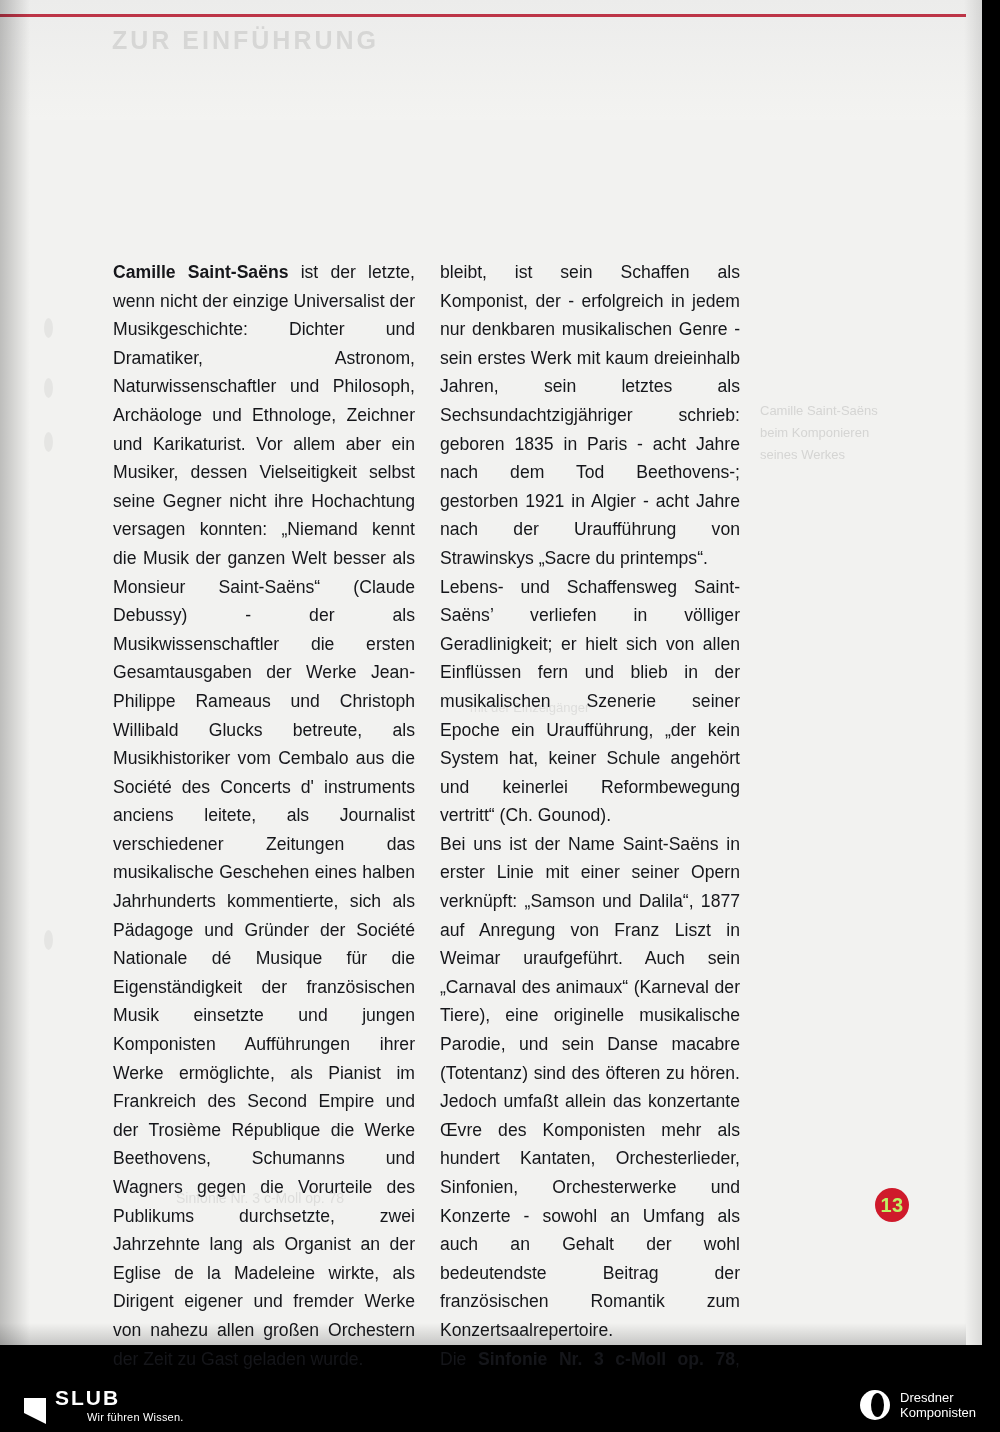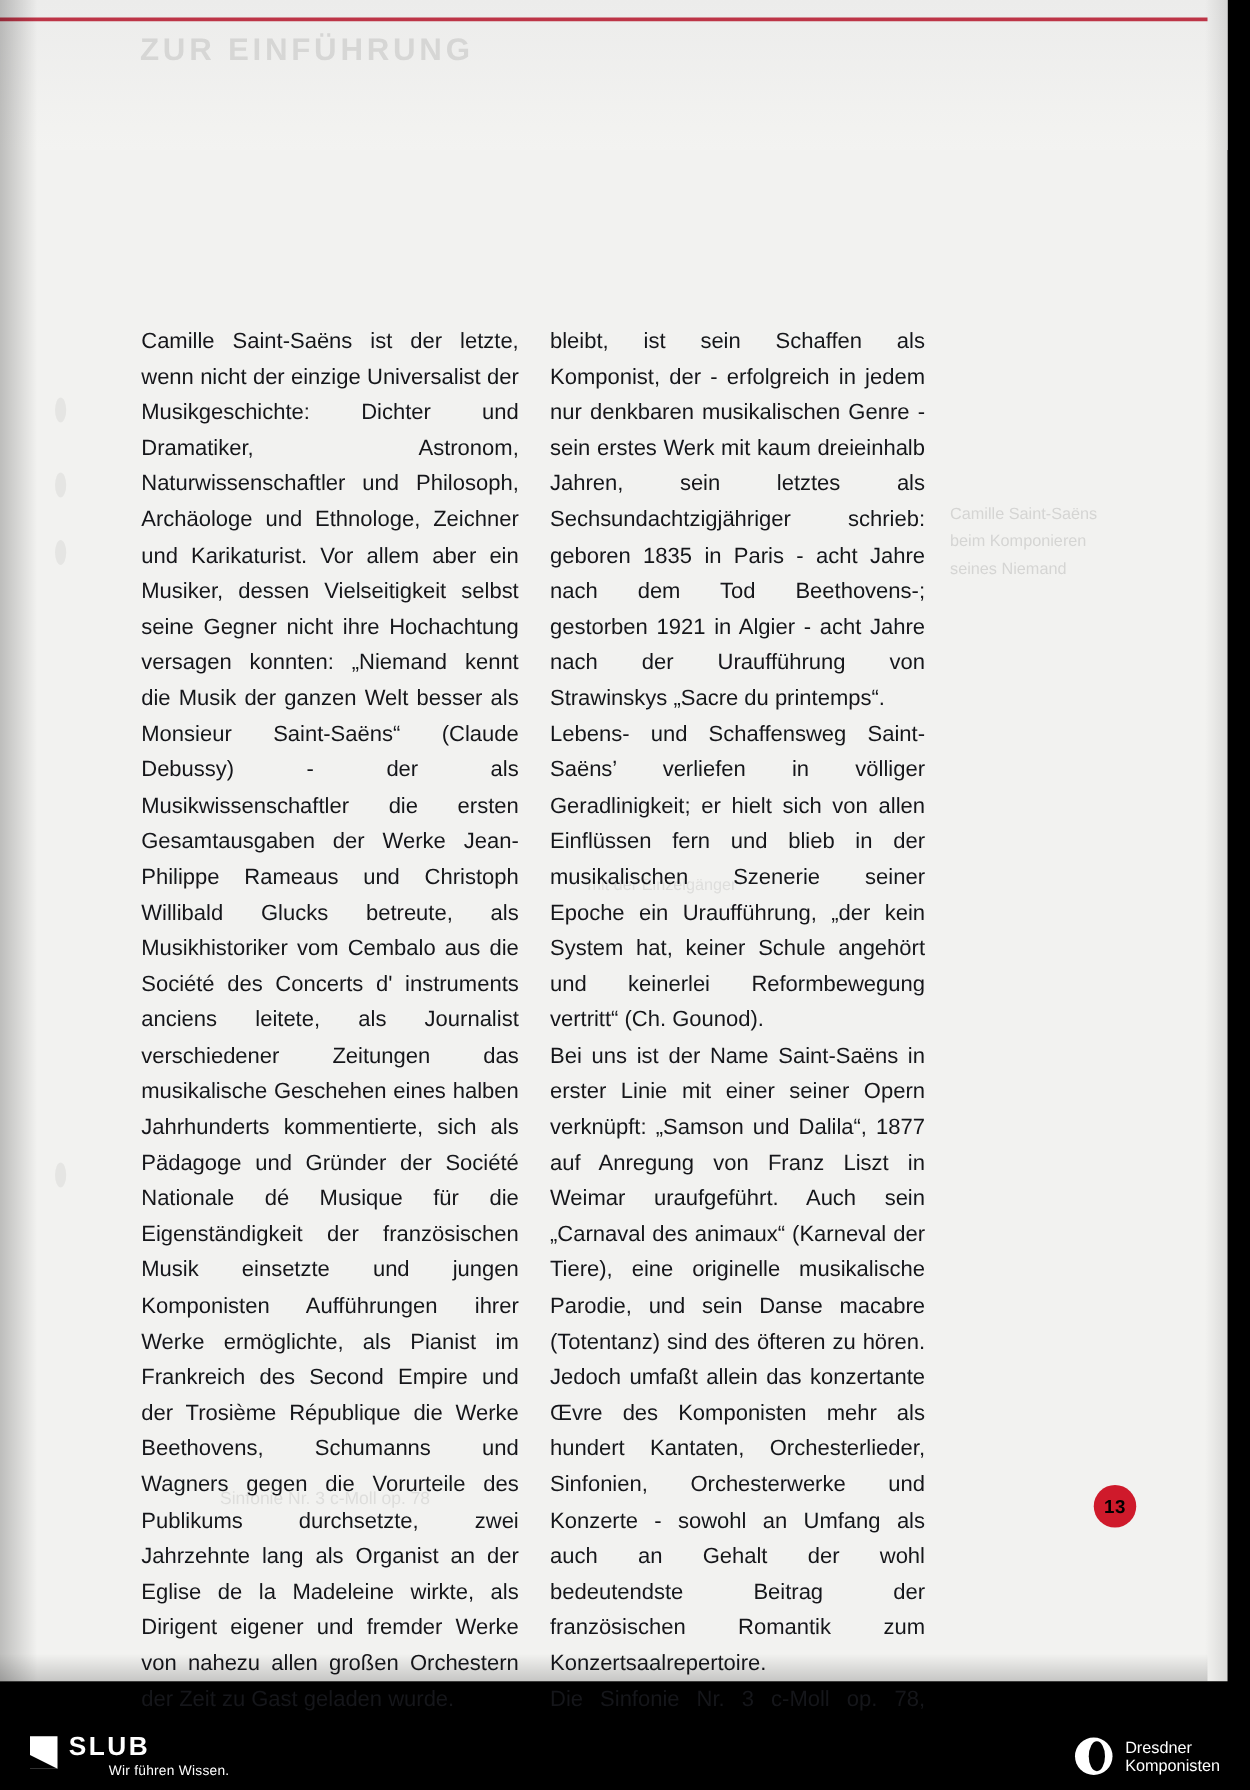--- a/index.html
+++ b/index.html
@@ -148,33 +148,33 @@
     text-align: justify;
     text-justify: inter-word;
     hyphens: none;
   }
   #col-left { left: 113px; }
   #col-right { left: 440px; width: 300px; }
 
   .col p {
     margin: 0;
   }
-  .b { font-weight: normal; }
+  .b { font-weight: bold; }
 
   
   #page-badge {
     position: absolute;
     left: 875px;
     top: 1188px;
     width: 34px;
     height: 34px;
     border-radius: 50%;
     background: #cf1a2b;
-    color: #000000;
-    font-size: 15px;
+    color: #bef264;
+    font-size: 20px;
     font-weight: bold;
     display: flex;
     align-items: center;
     justify-content: center;
     letter-spacing: 0.5px;
   }
 
   
   #bottombar {
     position: absolute;
@@ -182,21 +182,21 @@
     top: 1380px;
     width: 1000px;
     height: 52px;
     background: #000;
   }
   #slub {
     position: absolute;
     left: 24px;
     top: 6px;
     display: flex;
-    align-items: flex-start;
+    align-items: flex-end;
   }
   #slub-mark {
     width: 22px;
     height: 26px;
     background: #ffffff;
     margin-right: 9px;
     position: relative;
     margin-top: 3px;
   }
   #slub-mark::after {
@@ -258,21 +258,21 @@
 <body>
 
 <div id="scan">
 
   <div id="paper">
 
     <div id="top-rule"></div>
 
     <div id="ghost-heading">ZUR EINFÜHRUNG</div>
 
-    <div id="ghost-right">Camille Saint-Saëns beim Komponieren seines Niemand</div>
+    <div id="ghost-right">Camille Saint-Saëns beim Komponieren seines Werkes</div>
     <div id="ghost-right2">mit der Einzelgänger</div>
     <div id="ghost-bottom">Sinfonie Nr. 3 c-Moll op. 78</div>
 
     <div class="ring-mark" style="top:318px"></div>
     <div class="ring-mark" style="top:378px"></div>
     <div class="ring-mark" style="top:432px"></div>
     <div class="ring-mark" style="top:930px"></div>
 
     <div class="col" id="col-left">
       <p><span class="b">Camille Saint-Saëns</span><span> ist der letzte, wenn nicht der einzige Universalist der Musikgeschichte: Dichter und Dramatiker, Astronom, Naturwissenschaftler und Philosoph, Archäologe und Ethnologe, Zeichner und Karikaturist. Vor allem aber ein Musiker, dessen Vielseitigkeit selbst seine Gegner nicht ihre Hochachtung versagen konnten: „Niemand kennt die Musik der ganzen Welt besser als Monsieur Saint-Saëns“ (Claude Debussy) - der als Musikwissenschaftler die ersten Gesamtausgaben der Werke Jean-Philippe Rameaus und Christoph Willibald Glucks betreute, als Musikhistoriker vom Cembalo aus die Société des Concerts d' instruments anciens leitete, als Journalist verschiedener Zeitungen das musikalische Geschehen eines halben Jahrhunderts kommentierte, sich als Pädagoge und Gründer der Société Nationale dé Musique für die Eigenständigkeit der französischen Musik einsetzte und jungen Komponisten Aufführungen ihrer Werke ermöglichte, als Pianist im Frankreich des Second Empire und der Trosième République die Werke Beethovens, Schumanns und Wagners gegen die Vorurteile des Publikums durchsetzte, zwei Jahrzehnte lang als Organist an der Eglise de la Madeleine wirkte, als Dirigent eigener und fremder Werke von nahezu allen großen Orchestern der Zeit zu Gast geladen wurde.</span></p>

